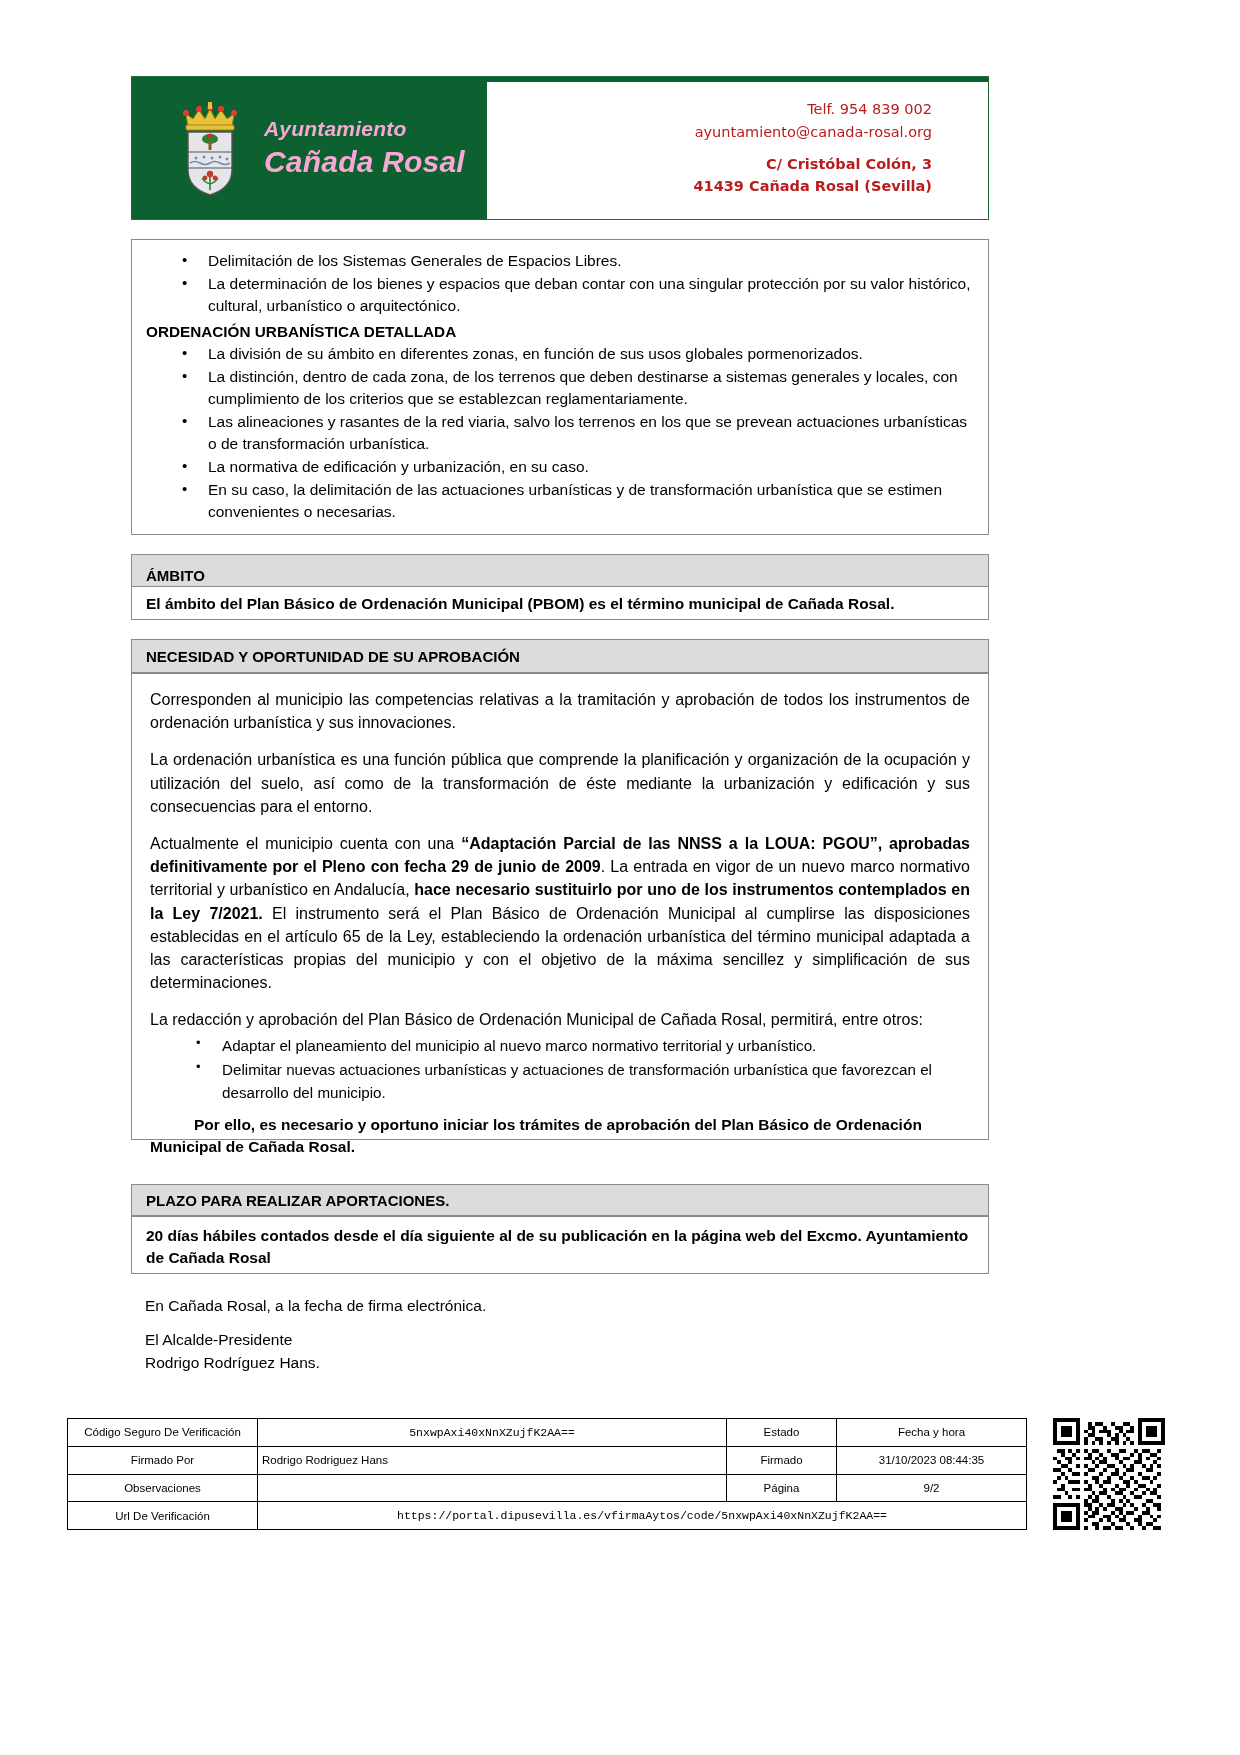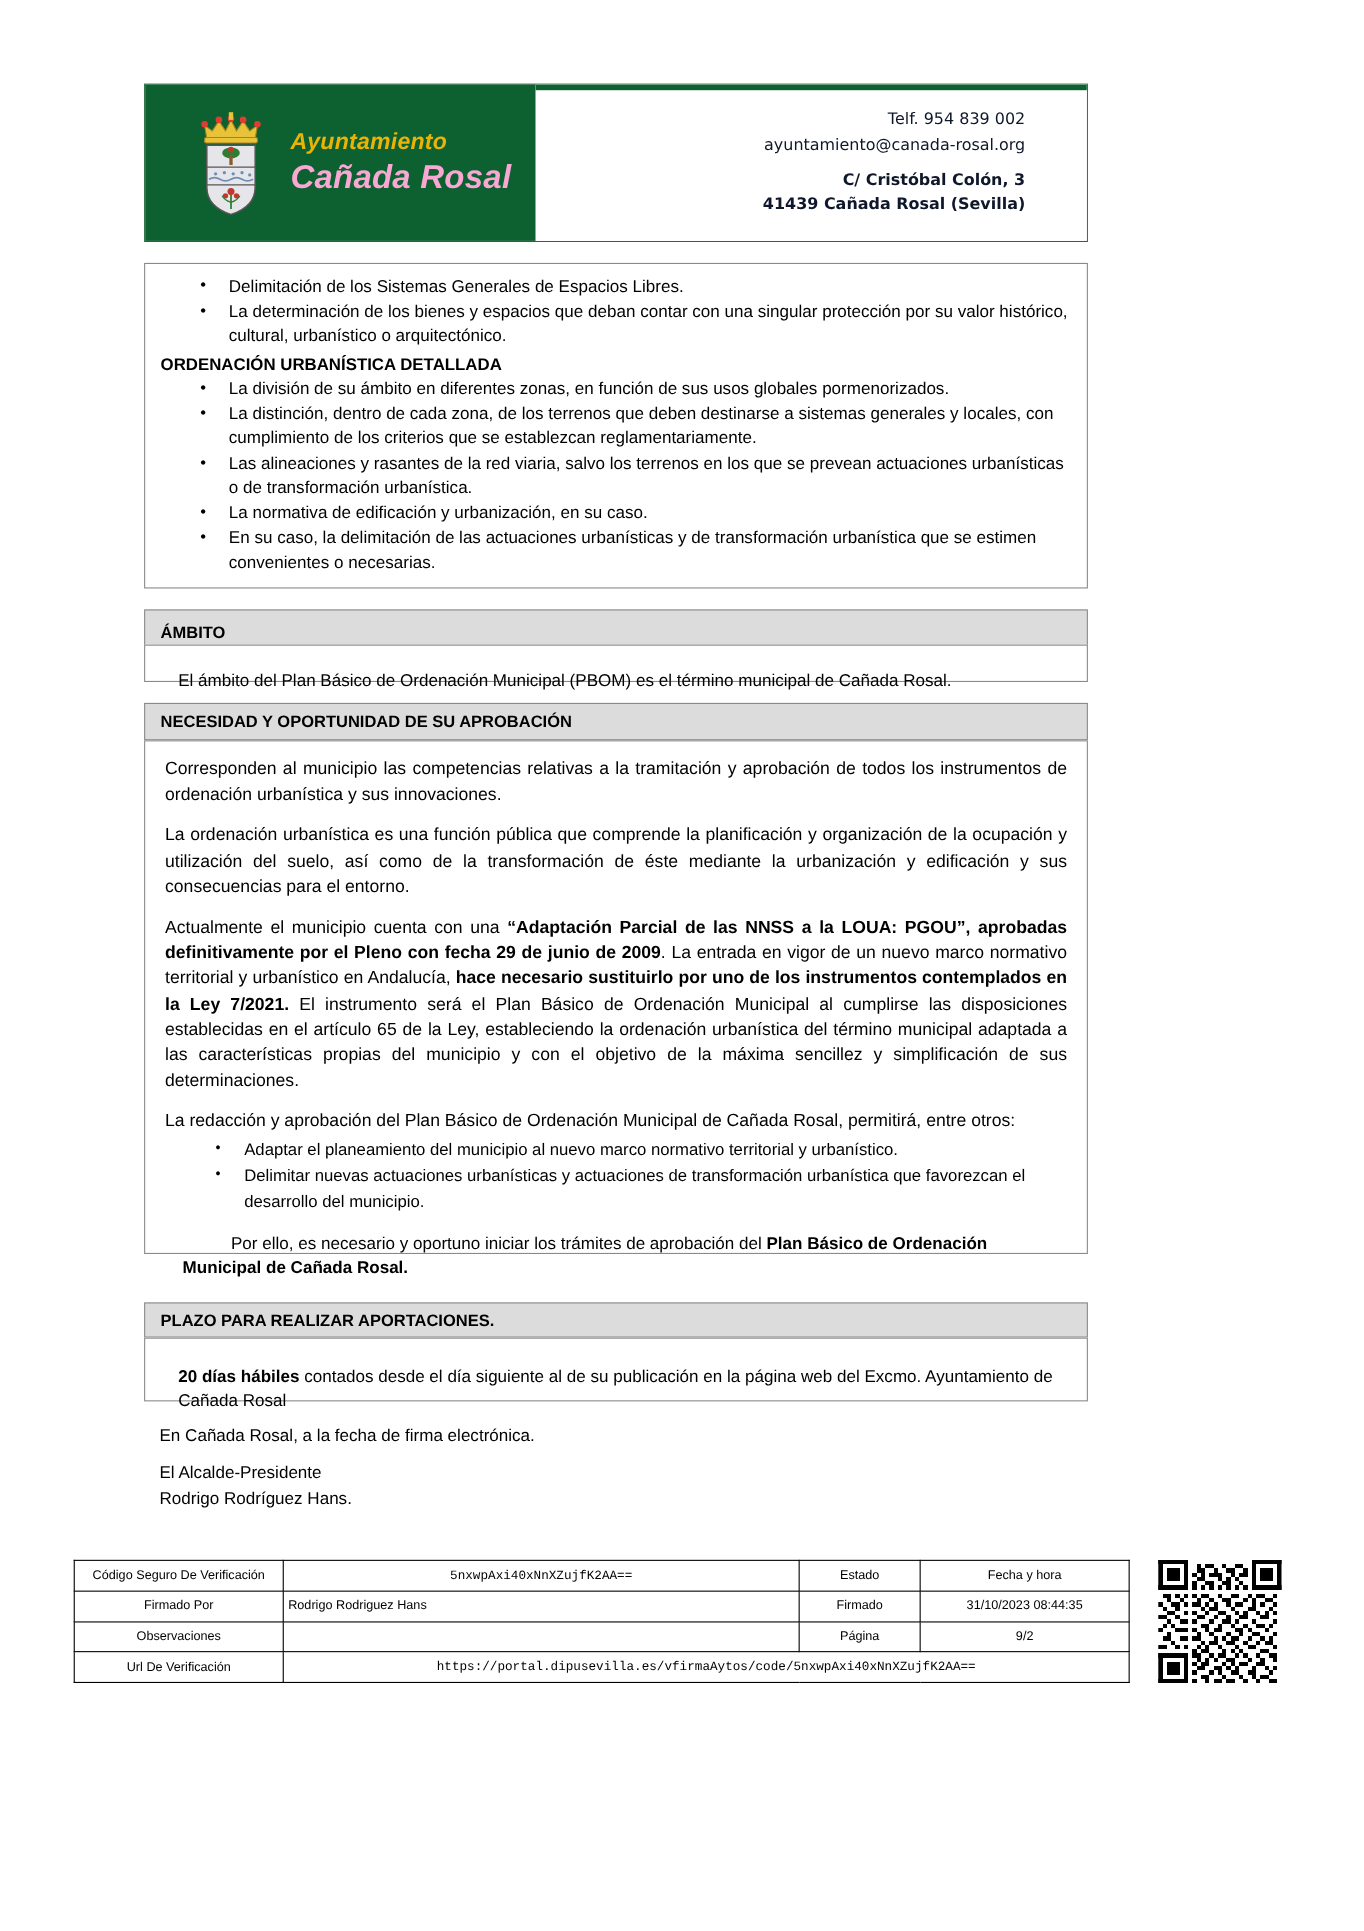--- a/index.html
+++ b/index.html
@@ -19,38 +19,38 @@
     display:flex; border:1px solid #1f6b3a;
   }
   .header-left {
     width:355px; background:#0d6030;
     display:flex; align-items:center; padding-left:42px; gap:18px;
   }
   .crest { width:72px; height:96px; position:relative; flex:0 0 auto; }
   .crest svg { display:block; }
   .header-names { display:flex; flex-direction:column; justify-content:center; }
   .hn1 {
-    color:#eab308; font-size:21px; font-weight:bold; font-style:italic;
+    color:#f9a8d4; font-size:21px; font-weight:bold; font-style:italic;
     letter-spacing:.2px; line-height:1.2;
   }
   .hn2 {
     color:#f9a8d4; font-size:30px; font-weight:bold; font-style:italic;
     letter-spacing:.2px; line-height:1.25; margin-top:2px;
   }
   .header-right {
     flex:1; background:#ffffff; position:relative;
     display:flex; flex-direction:column; justify-content:center;
     align-items:flex-end; padding-right:56px;
   }
   .header-right::before {
     content:""; position:absolute; left:0; top:0; right:0; height:5px;
     background:#0d6030;
   }
   .contact-line {
-    font-size:14.5px; color:#0f172a; line-height:1.55; text-align:center;
+    font-size:14.5px; color:#b91c1c; line-height:1.55; text-align:center;
     font-family:"DejaVu Sans", sans-serif;
   }
   .contact-line.b { font-weight:bold; }
   .contact-gap { height:10px; }
 
   
   .box {
     position:absolute; left:131px; width:858px;
     border:1px solid #8a8a8a;
     background:#ffffff;
@@ -73,21 +73,21 @@
   ul.bl > li::before {
     content:"\2022"; position:absolute; left:36px; top:-1px; font-size:15px;
   }
   .subhead { font-weight:bold; font-size:15.3px; margin:6px 0 2px 0; }
 
   p.just {
     margin:0 0 14px 0; font-size:16px; line-height:1.45;
     text-align:justify; text-justify:inter-word;
   }
   p.just:last-child { margin-bottom:0; }
-  p.plain { margin:16px; font-size:15.5px; line-height:1.45; }
+  p.plain { margin:0; font-size:15.5px; line-height:1.45;font-weight:bold; }
 
   ul.bl2 { list-style:none; margin:2px 0 10px 0; padding:0; }
   ul.bl2 > li {
     position:relative; padding-left:72px; margin:0 0 2px 0;
     font-size:15.2px; line-height:1.45;
   }
   ul.bl2 > li::before {
     content:"\2022"; position:absolute; left:46px; top:-1px; font-size:13px;
   }
   .indent-par { text-indent:44px; }

